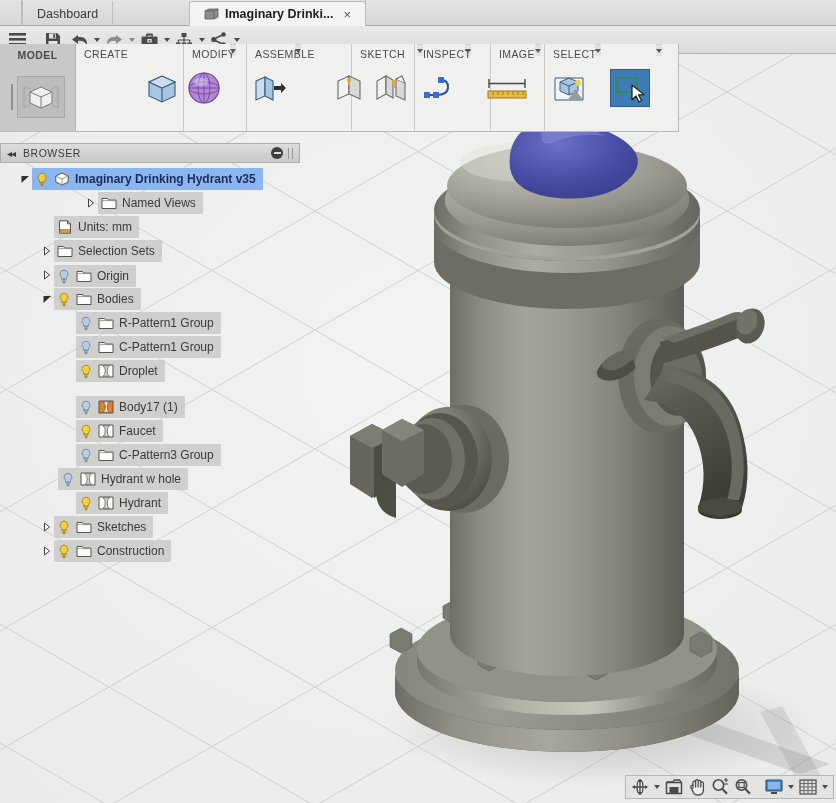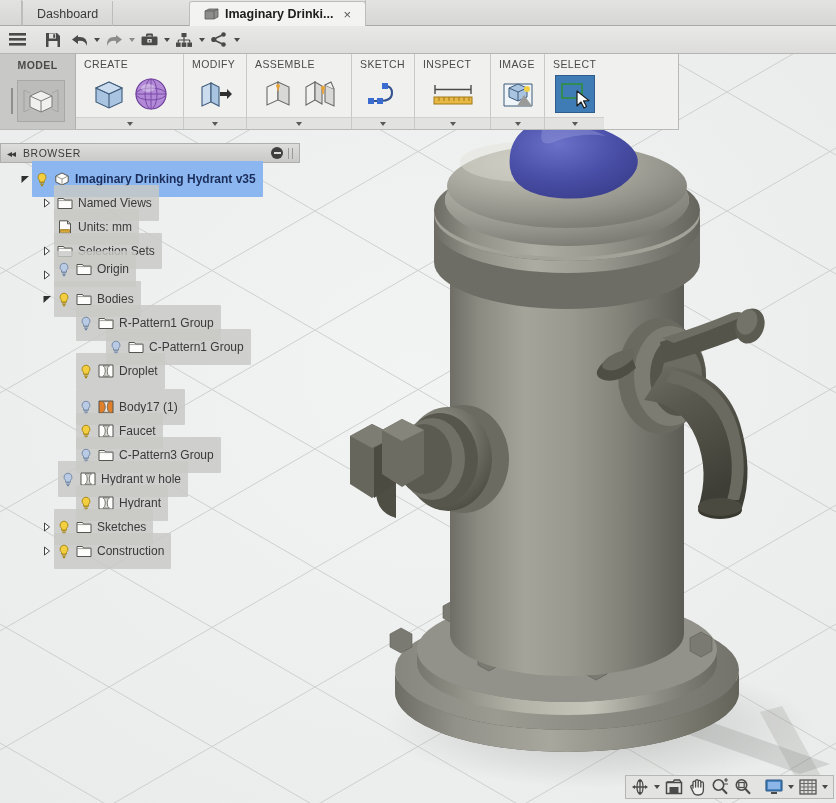--- a/index.html
+++ b/index.html
@@ -50,27 +50,27 @@
     border-bottom:1px solid #b4b4b2;
     display:flex; align-items:center; gap:0px;
   }
   .qat-btn { width:26px; height:26px; display:flex; align-items:center; justify-content:center; }
   .qat-sep { width:10px; }
   .qat-caret { width:9px; height:26px; display:flex; align-items:center; justify-content:center;}
   .caret { width:0;height:0;border-left:3.5px solid transparent;border-right:3.5px solid transparent;border-top:4px solid #4a4a4a; }
 
   
   #ribbon {
-    position:absolute; left:0; top:54px; width:679px; height:76px;
+    position:absolute; left:0; top:44px; width:679px; height:88px;
     background:#f0f0ee;
     border-bottom:1px solid #b9b9b7;
     border-right:1px solid #b9b9b7;
     display:flex;
   }
-  .panel { display:flex; flex-direction:column; border-right:1px solid #c9c9c7; position:relative; }
+  .panel { display:flex; border-right:1px solid #c9c9c7; position:relative; }
   .panel-title { font-size:10.5px; letter-spacing:0.4px; color:#4a4a4a; padding:4px 8px 1px 8px; }
   .panel-body { flex:1; display:flex; align-items:center; justify-content:center; gap:2px; padding:0 6px; }
   .panel-foot { height:12px; background:#e2e2e0; border-top:1px solid #d0d0ce;
                 display:flex; align-items:center; justify-content:center; }
   .panel-foot .caret { border-top-color:#5a5a5a; }
   .tool { width:40px; height:40px; display:flex; align-items:center; justify-content:center; }
   #ws-panel {
     width:76px; background:#c8c8c6; border-right:1px solid #b0b0ae;
     display:flex; flex-direction:column; align-items:center;
   }
@@ -88,21 +88,21 @@
   .bh-collapse { font-size:10px; color:#3a3a3a; margin-right:8px; letter-spacing:-1px; }
   .bh-spacer { flex:1; }
   .bh-dot { width:12px;height:12px;border-radius:50%;background:#3f3f3f;display:flex;align-items:center;justify-content:center; }
   .bh-dot i { display:block; width:7px;height:1.5px;background:#dcdcda; }
   .bh-grip { width:5px;height:11px;margin-left:5px;border-left:1px solid #9a9a98;border-right:1px solid #9a9a98; }
 
   #tree { padding-top:4px; }
   .node { height:24px; display:flex; align-items:center; position:relative; }
   .twisty { width:14px; height:24px; display:flex; align-items:center; justify-content:center; flex:0 0 auto; }
   .node-label {
-    display:inline-flex; align-items:center; gap:5px; height:36px; padding:0 7px 0 3px;
+    display:inline-flex; align-items:center; gap:5px; height:22px; padding:0 7px 0 3px;
     background:rgba(200,200,198,0.82); border-radius:1px; font-size:12px; color:#3a3a3a;
     white-space:nowrap;
   }
   .node-label.selected { background:#8cb6ef; color:#1a2d5a; font-weight:bold; }
   .bulb { width:14px; height:15px; flex:0 0 auto; }
   .nicon { width:16px; height:14px; flex:0 0 auto; }
 
   
   #navbar {
     position:absolute; right:2px; bottom:4px; height:24px;
@@ -549,57 +549,57 @@
             <path d="M7 1.2 a4 4 0 0 1 2.5 7.1 l0 1.7 l-5 0 l0 -1.7 A4 4 0 0 1 7 1.2 z" fill="#f3cf3f" stroke="#a8860f" stroke-width="0.9"></path>
             <path d="M4.8 10.8 h4.4 M5.2 12.3 h3.6 M6 13.6 h2" fill="none" stroke="#a8860f" stroke-width="1.1"></path>
           </svg>
           <svg width="16" height="14" viewBox="0 0 16 14" class="nicon">
             <path d="M8 1 L14.2 4 L14.2 10 L8 13 L1.8 10 L1.8 4 Z" fill="#fdfdfb" stroke="#55554f" stroke-width="1"></path>
             <path d="M1.8 4 L8 7 L14.2 4 M8 7 L8 13" fill="none" stroke="#8b8b85" stroke-width="0.9"></path>
           </svg>
           <span>Imaginary Drinking Hydrant v35</span>
         </span>
       </div>
+      <div class="node" style="padding-left: 40px; margin-left: 44px;">
+        <span class="twisty">
+          <svg width="8" height="10" viewBox="0 0 8 10">
+            <path d="M1.5 1 L6.5 5 L1.5 9 Z" fill="#fdfdfb" stroke="#2f2f2f" stroke-width="0.9"></path>
+          </svg>
+        </span>
+        <span class="node-label">
+          <svg width="16" height="14" viewBox="0 0 16 14" class="nicon">
+            <path d="M1 2.5 h5.5 l1.2 1.6 h7.3 v8.4 h-14 z" fill="#fdfdfb" stroke="#55554f" stroke-width="1"></path>
+            <path d="M1 4.6 h14" fill="none" stroke="#8b8b85" stroke-width="0.8"></path>
+          </svg>
+          <span>Named Views</span>
+        </span>
+      </div>
+      <div class="node" style="padding-left: 40px;">
+        <span class="twisty"></span>
+        <span class="node-label">
+          <svg width="16" height="14" viewBox="0 0 16 14" class="nicon">
+            <path d="M2.5 0.8 h8 l3 3 v9.4 h-11 z" fill="#fdfdfb" stroke="#55554f" stroke-width="1"></path>
+            <path d="M10.5 0.8 v3 h3" fill="none" stroke="#55554f" stroke-width="1"></path>
+            <path d="M3.4 9.6 h9.2 v2.6 h-9.2 z" fill="#e8b845" stroke="#a07a18" stroke-width="0.8"></path>
+            <path d="M5 9.6 v1.4 M6.8 9.6 v1.4 M8.6 9.6 v1.4 M10.4 9.6 v1.4" fill="none" stroke="#a07a18" stroke-width="0.7"></path>
+          </svg>
+          <span>Units: mm</span>
+        </span>
+      </div>
       <div class="node" style="padding-left: 40px;">
         <span class="twisty">
           <svg width="8" height="10" viewBox="0 0 8 10">
             <path d="M1.5 1 L6.5 5 L1.5 9 Z" fill="#fdfdfb" stroke="#2f2f2f" stroke-width="0.9"></path>
           </svg>
         </span>
         <span class="node-label">
           <svg width="16" height="14" viewBox="0 0 16 14" class="nicon">
             <path d="M1 2.5 h5.5 l1.2 1.6 h7.3 v8.4 h-14 z" fill="#fdfdfb" stroke="#55554f" stroke-width="1"></path>
             <path d="M1 4.6 h14" fill="none" stroke="#8b8b85" stroke-width="0.8"></path>
           </svg>
-          <span>Named Views</span>
-        </span>
-      </div>
-      <div class="node" style="padding-left: 40px;">
-        <span class="twisty"></span>
-        <span class="node-label">
-          <svg width="16" height="14" viewBox="0 0 16 14" class="nicon">
-            <path d="M2.5 0.8 h8 l3 3 v9.4 h-11 z" fill="#fdfdfb" stroke="#55554f" stroke-width="1"></path>
-            <path d="M10.5 0.8 v3 h3" fill="none" stroke="#55554f" stroke-width="1"></path>
-            <path d="M3.4 9.6 h9.2 v2.6 h-9.2 z" fill="#e8b845" stroke="#a07a18" stroke-width="0.8"></path>
-            <path d="M5 9.6 v1.4 M6.8 9.6 v1.4 M8.6 9.6 v1.4 M10.4 9.6 v1.4" fill="none" stroke="#a07a18" stroke-width="0.7"></path>
-          </svg>
-          <span>Units: mm</span>
-        </span>
-      </div>
-      <div class="node" style="padding-left: 40px;">
-        <span class="twisty">
-          <svg width="8" height="10" viewBox="0 0 8 10">
-            <path d="M1.5 1 L6.5 5 L1.5 9 Z" fill="#fdfdfb" stroke="#2f2f2f" stroke-width="0.9"></path>
-          </svg>
-        </span>
-        <span class="node-label">
-          <svg width="16" height="14" viewBox="0 0 16 14" class="nicon">
-            <path d="M1 2.5 h5.5 l1.2 1.6 h7.3 v8.4 h-14 z" fill="#fdfdfb" stroke="#55554f" stroke-width="1"></path>
-            <path d="M1 4.6 h14" fill="none" stroke="#8b8b85" stroke-width="0.8"></path>
-          </svg>
           <span>Selection Sets</span>
         </span>
       </div>
       <div class="node" style="padding-left: 40px; align-items: flex-end;">
         <span class="twisty">
           <svg width="8" height="10" viewBox="0 0 8 10">
             <path d="M1.5 1 L6.5 5 L1.5 9 Z" fill="#fdfdfb" stroke="#2f2f2f" stroke-width="0.9"></path>
           </svg>
         </span>
         <span class="node-label">
@@ -639,21 +639,21 @@
             <path d="M7 1.2 a4 4 0 0 1 2.5 7.1 l0 1.7 l-5 0 l0 -1.7 A4 4 0 0 1 7 1.2 z" fill="#b9cbe4" stroke="#6f86a6" stroke-width="0.9"></path>
             <path d="M4.8 10.8 h4.4 M5.2 12.3 h3.6 M6 13.6 h2" fill="none" stroke="#6f86a6" stroke-width="1.1"></path>
           </svg>
           <svg width="16" height="14" viewBox="0 0 16 14" class="nicon">
             <path d="M1 2.5 h5.5 l1.2 1.6 h7.3 v8.4 h-14 z" fill="#fdfdfb" stroke="#55554f" stroke-width="1"></path>
             <path d="M1 4.6 h14" fill="none" stroke="#8b8b85" stroke-width="0.8"></path>
           </svg>
           <span>R-Pattern1 Group</span>
         </span>
       </div>
-      <div class="node" style="padding-left: 62px; margin-left: 30px;">
+      <div class="node" style="padding-left: 62px;">
         <span class="twisty"></span>
         <span class="node-label">
           <svg width="14" height="15" viewBox="0 0 14 15" class="bulb">
             <path d="M7 1.2 a4 4 0 0 1 2.5 7.1 l0 1.7 l-5 0 l0 -1.7 A4 4 0 0 1 7 1.2 z" fill="#b9cbe4" stroke="#6f86a6" stroke-width="0.9"></path>
             <path d="M4.8 10.8 h4.4 M5.2 12.3 h3.6 M6 13.6 h2" fill="none" stroke="#6f86a6" stroke-width="1.1"></path>
           </svg>
           <svg width="16" height="14" viewBox="0 0 16 14" class="nicon">
             <path d="M1 2.5 h5.5 l1.2 1.6 h7.3 v8.4 h-14 z" fill="#fdfdfb" stroke="#55554f" stroke-width="1"></path>
             <path d="M1 4.6 h14" fill="none" stroke="#8b8b85" stroke-width="0.8"></path>
           </svg>

